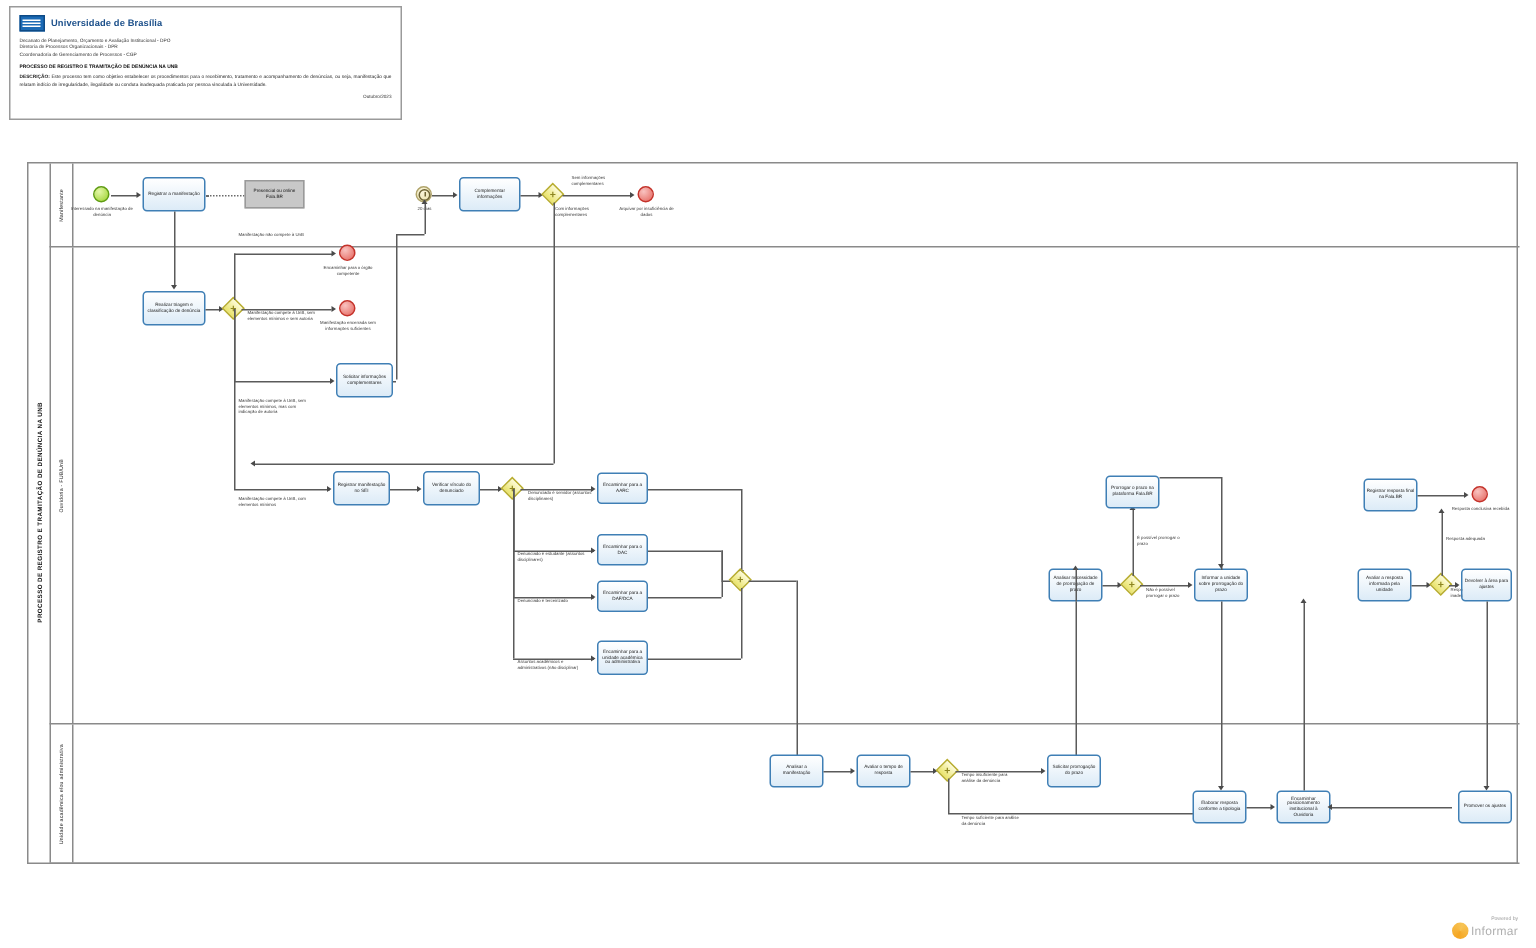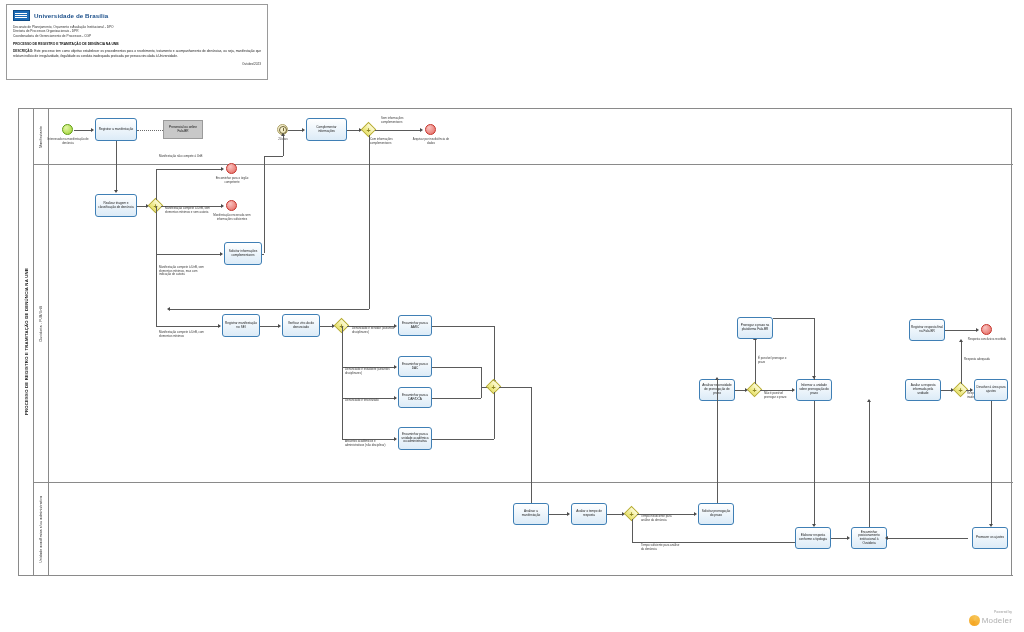--- a/index.html
+++ b/index.html
@@ -397,15 +397,15 @@
     <span>Promover os ajustes</span>
   </div>
   <div class="h" style="left:868px;top:428.5px;width:81px;"></div>
   <div class="arw arw-l" style="left:866px;top:426.5px;"></div>
 </div>
 
 <div id="watermark">
   <div id="wm-powered">Powered by</div>
   <div id="wm-brand">
     <div id="wm-mark"></div>
-    <div id="wm-text">Modeler</div>
+    <div id="wm-text">Informar</div>
   </div>
 </div>
 
 </body></html>

